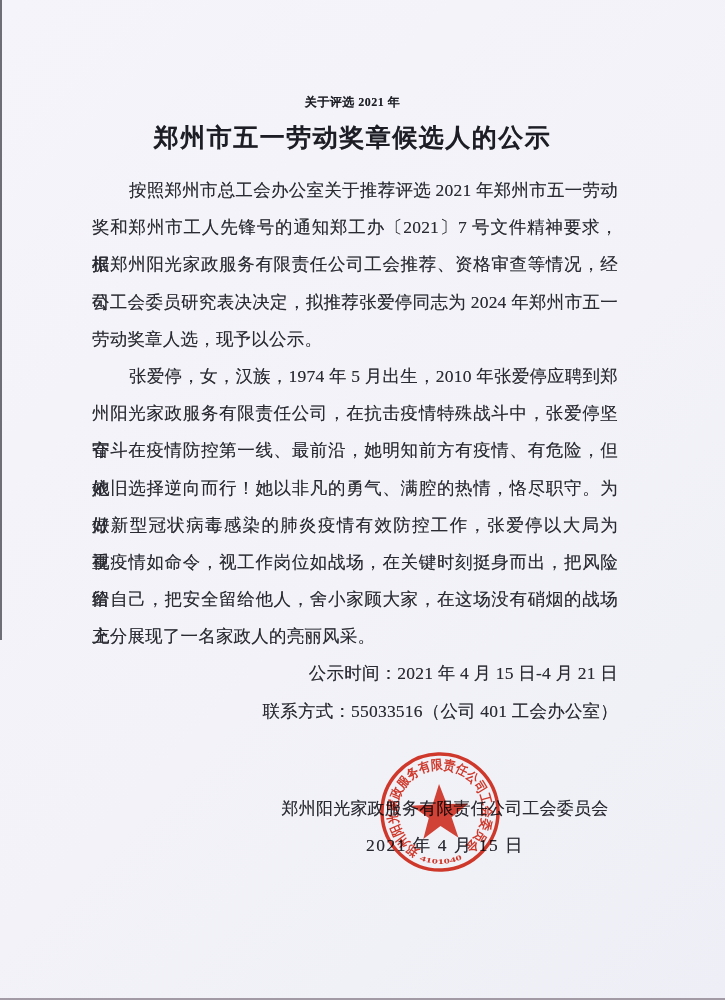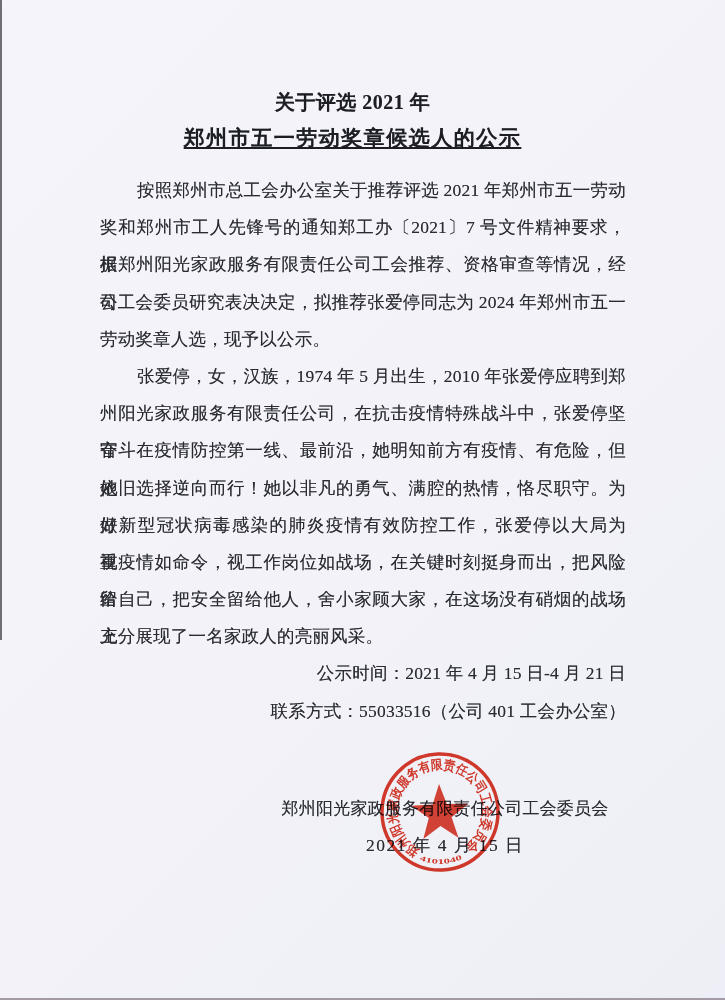--- a/index.html
+++ b/index.html
@@ -5,23 +5,23 @@
   * { margin:0; padding:0; box-sizing:border-box; }
   html,body { width:725px; height:1000px; }
   .page {
     position:relative; width:725px; height:1000px; overflow:hidden;
     background:linear-gradient(135deg,#f4f4fa 0%,#f2f2f8 55%,#eeeff6 100%);
     font-family:"Liberation Serif","DejaVu Serif",serif;
     color:#2a2a32;
     text-shadow:0 0 0.6px rgba(42,42,50,0.5);
   }
   .title-wrap { position:absolute; top:84px; left:80px; width:545px; text-align:center; font-weight:700; color:#1d1d25; }
-  .title-l1 { font-size:20px; height:36px; line-height:36px; letter-spacing:0.5px; }
-  .title-l2 { font-size:21px; height:36px; line-height:36px; letter-spacing:1.5px;text-decoration:underline; }
-  .doc-lines { position:absolute; top:172px; left:100px; width:526px; }
+  .title-l1 { font-size:12px; height:36px; line-height:36px; letter-spacing:0.5px; }
+  .title-l2 { font-size:25px; height:36px; line-height:36px; letter-spacing:1.5px; }
+  .doc-lines { position:absolute; top:172px; left:92px; width:526px; }
   .ln { height:37.2px; line-height:37.2px; font-size:17.5px; letter-spacing:0.2px; white-space:nowrap; }
   .j  { white-space:normal; text-align:justify; text-align-last:justify; text-justify:inter-character; }
   .ind { padding-left:37px;text-align:right; }
   .sig { position:absolute; top:791px; left:280px; width:330px; text-align:center; }
   .sig-org  { font-size:17px;   height:36px; line-height:36px; white-space:nowrap; letter-spacing:0.2px; }
   .sig-date { font-size:17.5px; height:36px; line-height:36px; letter-spacing:1.5px; }
   .seal { position:absolute; left:365px; top:737px; width:150px; height:150px; mix-blend-mode:multiply; opacity:0.93; transform:rotate(-2deg); }
   .seal text { text-shadow:none; font-family:"Liberation Serif","DejaVu Serif",serif; }
   .edge-left   { position:absolute; left:0; top:0; width:2px; height:640px; background:#41414b; opacity:0.75; }
   .edge-bottom { position:absolute; left:0; bottom:0; width:725px; height:2px; background:#8f8490; opacity:0.8; }

